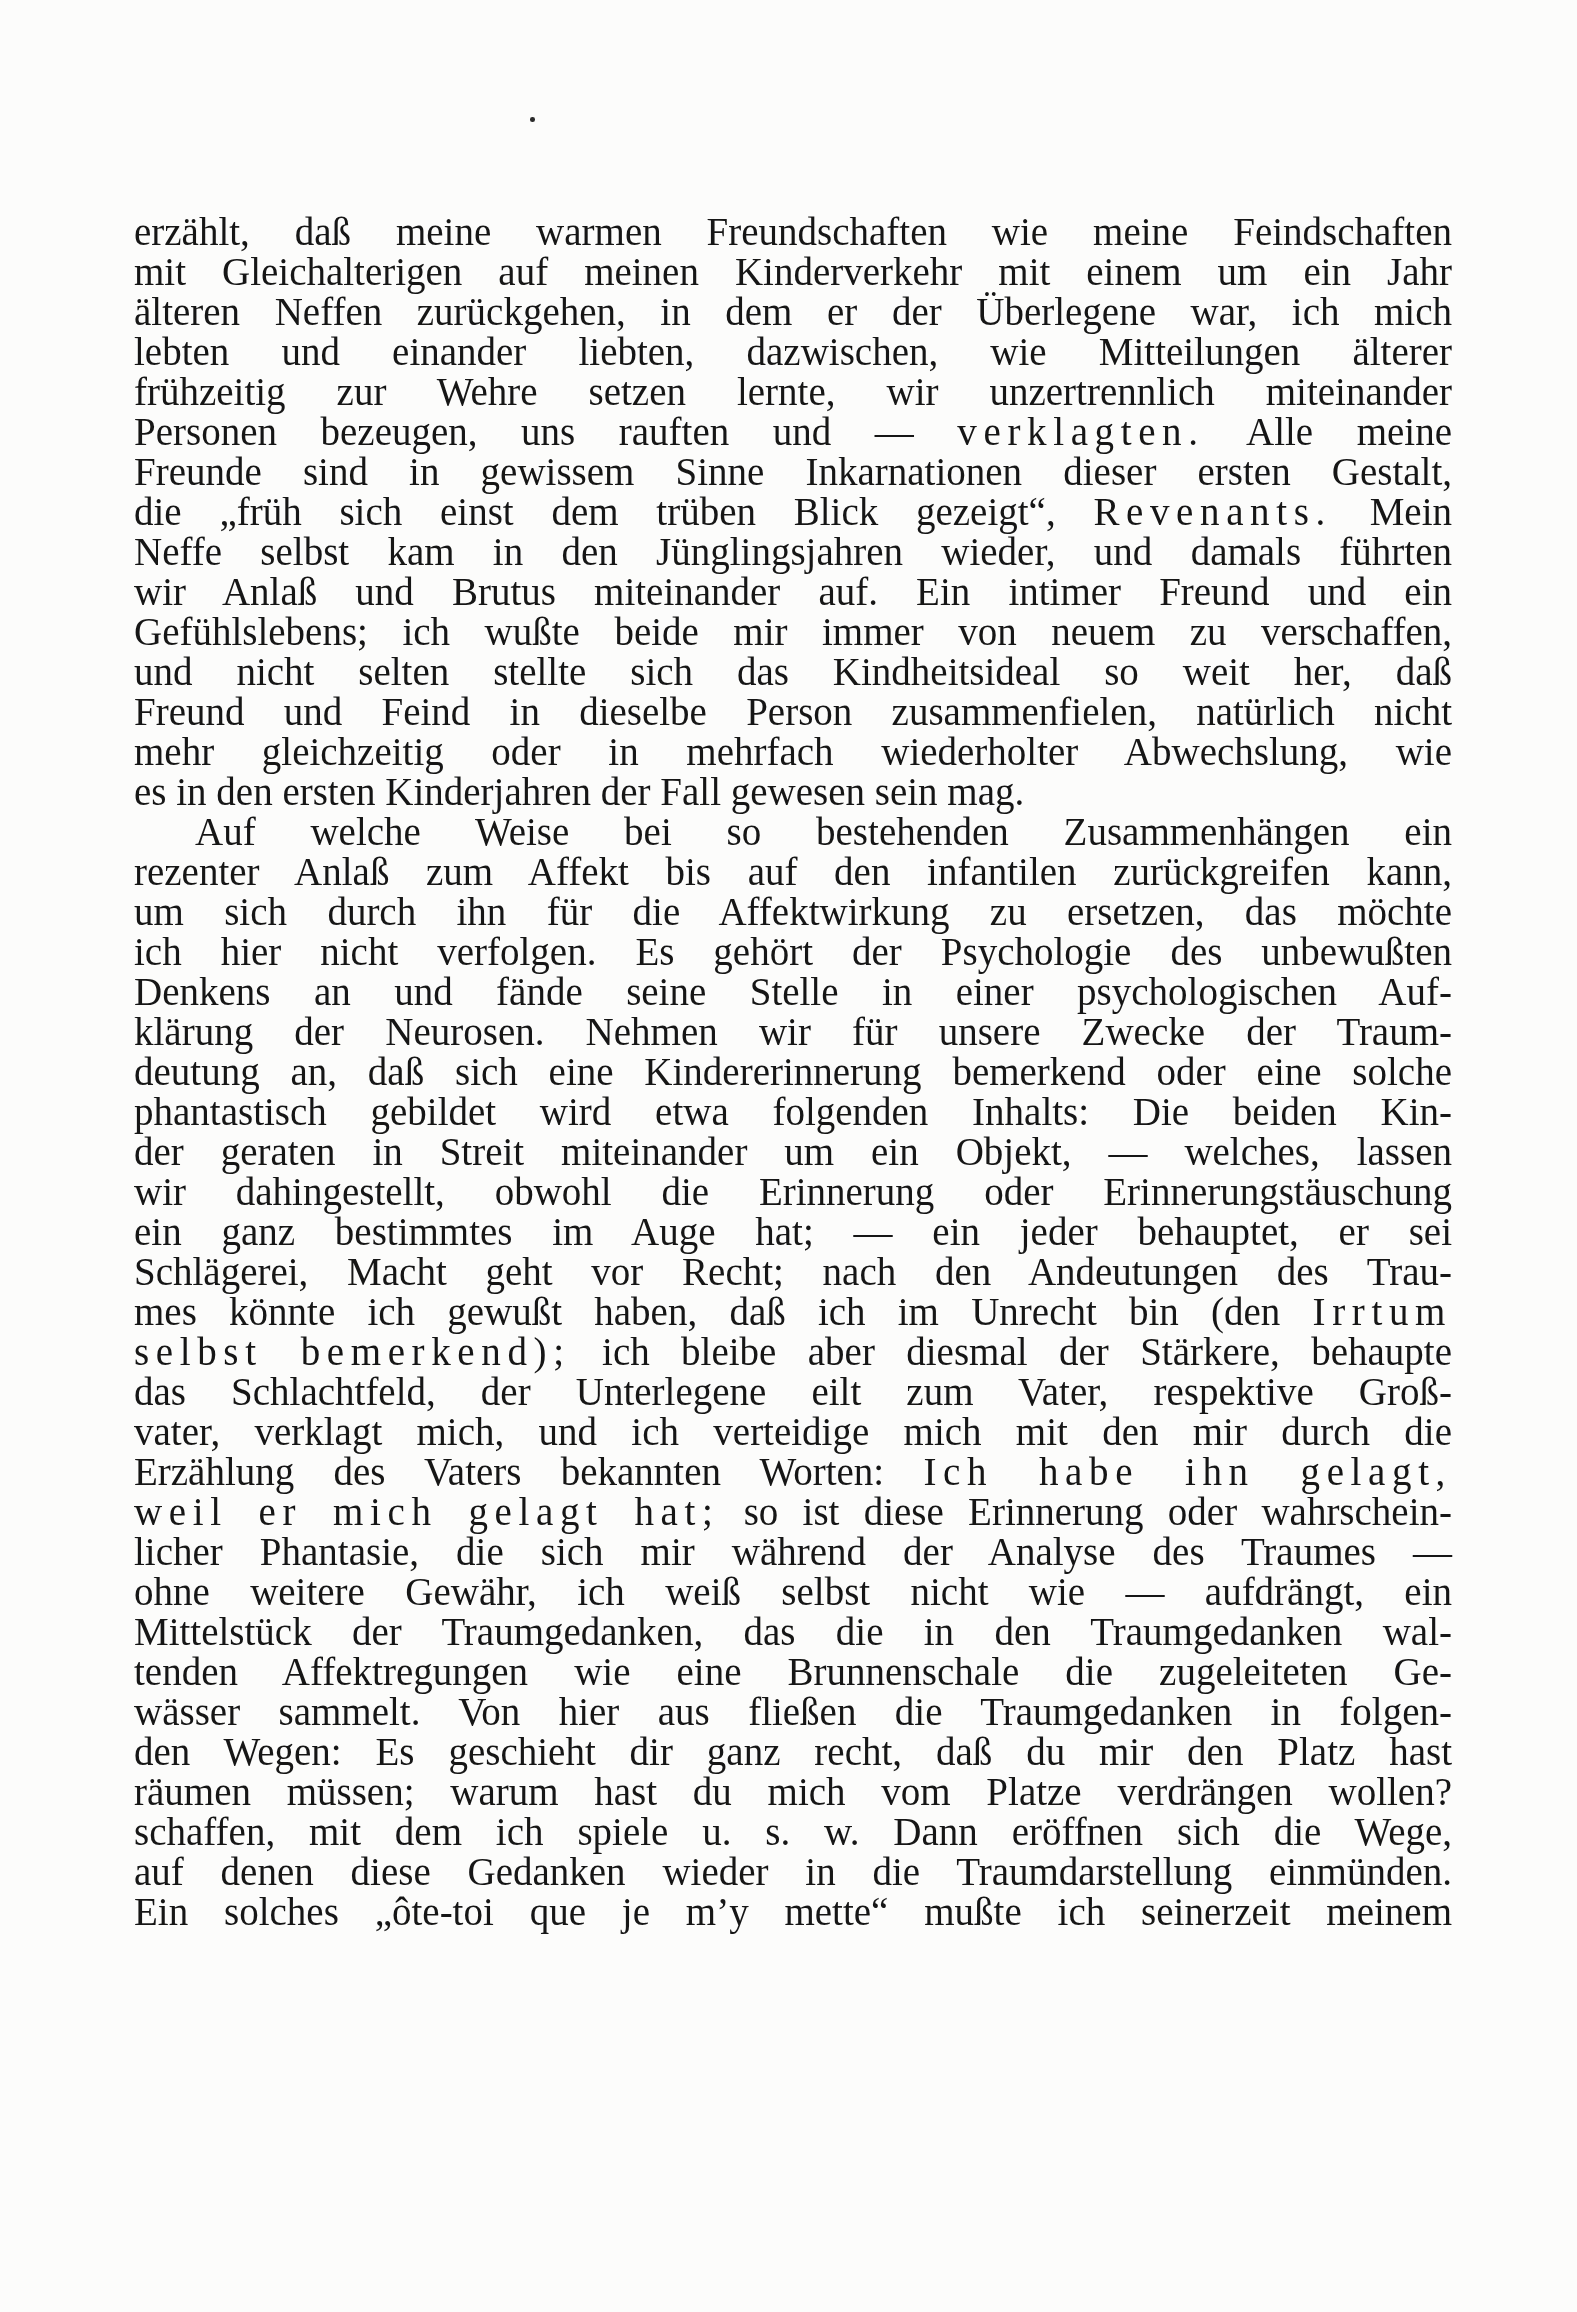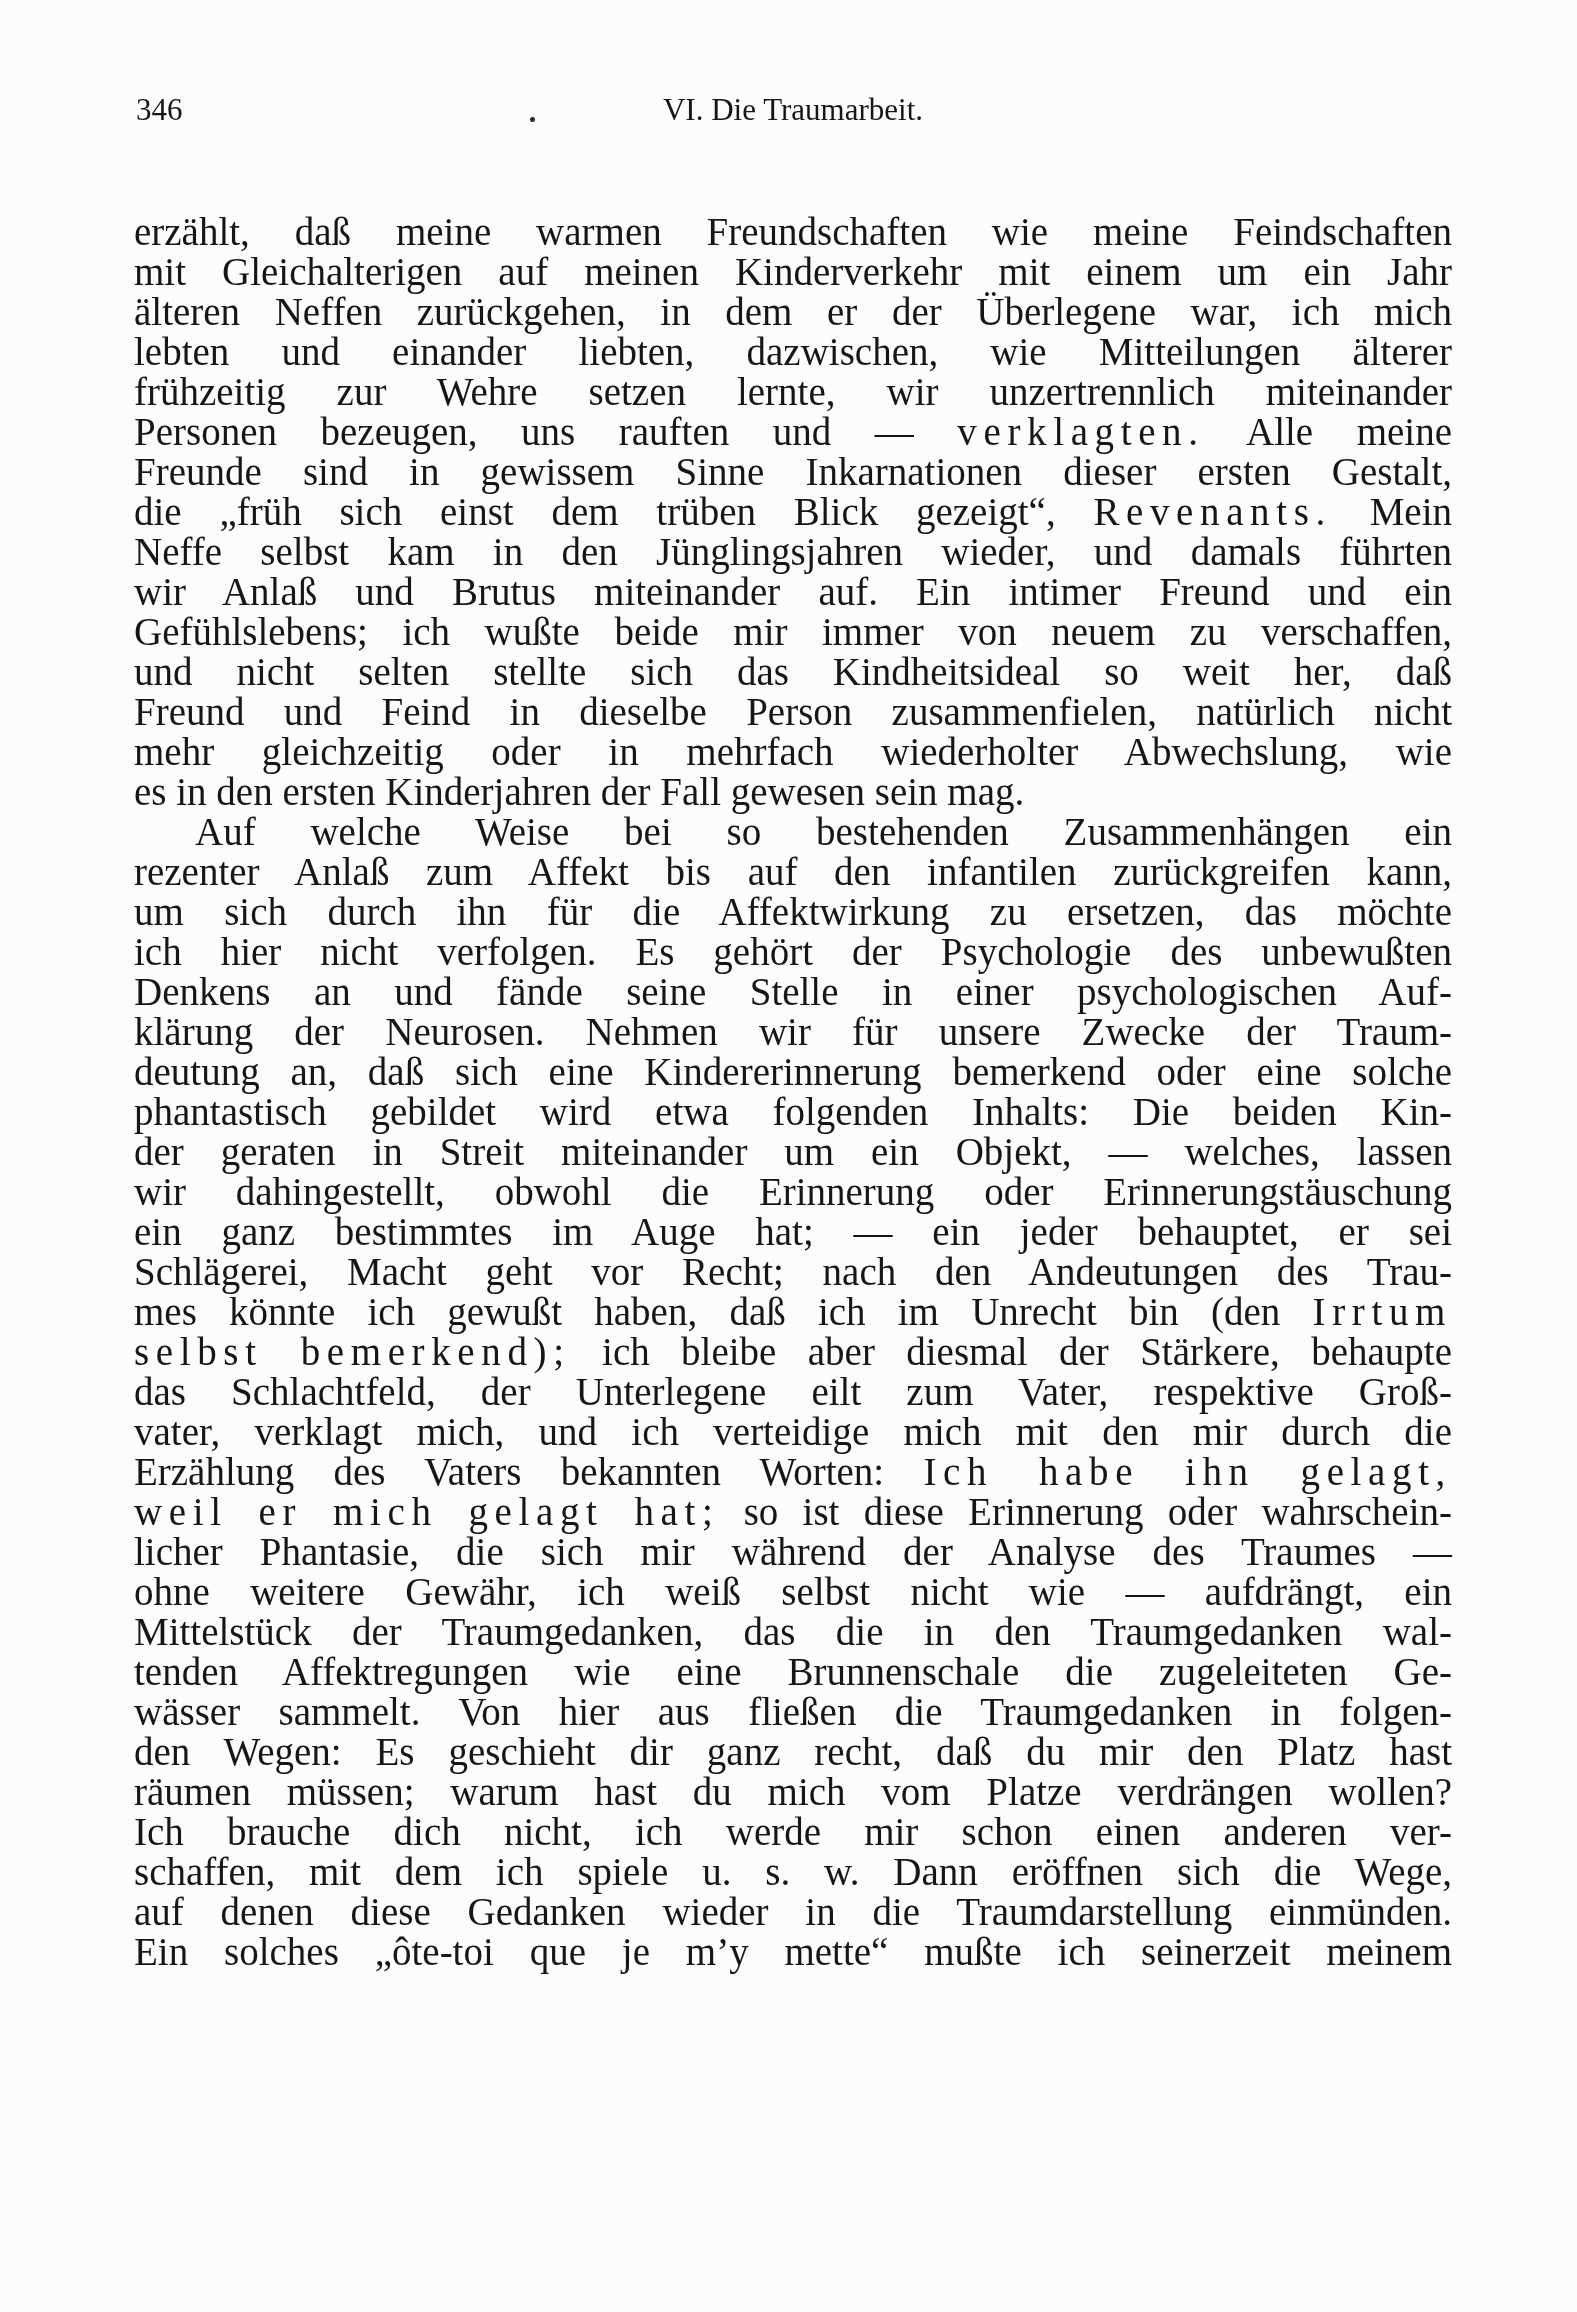--- a/index.html
+++ b/index.html
@@ -33,24 +33,20 @@
   }
   .line.short{text-align-last:left;}
   .line.indent{text-indent:61px;}
   .sperr{letter-spacing:0.17em;}
 </style>
 </head>
 <body>
 
 <div class="page">
   <div class="scan-dot"></div>
-  <div class="header">
-    <span class="page-number">346</span>
-    <div class="running-head">VI. Die Traumarbeit.</div>
-  </div>
   <div class="body-text">
       <div class="line"><span>erzählt, daß meine warmen Freundschaften wie meine Feindschaften</span></div>
       <div class="line"><span>mit Gleichalterigen auf meinen Kinderverkehr mit einem um ein Jahr</span></div>
       <div class="line"><span>älteren Neffen zurückgehen, in dem er der Überlegene war, ich mich</span></div>
       <div class="line"><span>lebten und einander liebten, dazwischen, wie Mitteilungen älterer</span></div>
       <div class="line"><span>frühzeitig zur Wehre setzen lernte, wir unzertrennlich miteinander</span></div>
       <div class="line"><span>Personen bezeugen, uns rauften und — </span><span class="sperr">verklagten.</span><span> Alle meine</span></div>
       <div class="line"><span>Freunde sind in gewissem Sinne Inkarnationen dieser ersten Gestalt,</span></div>
       <div class="line"><span>die „früh sich einst dem trüben Blick gezeigt“, </span><span class="sperr">Revenants.</span><span> Mein</span></div>
       <div class="line"><span>Neffe selbst kam in den Jünglingsjahren wieder, und damals führten</span></div>
@@ -78,19 +74,18 @@
       <div class="line"><span>vater, verklagt mich, und ich verteidige mich mit den mir durch die</span></div>
       <div class="line"><span>Erzählung des Vaters bekannten Worten: </span><span class="sperr">Ich habe ihn gelagt,</span></div>
       <div class="line"><span class="sperr">weil er mich gelagt hat;</span><span> so ist diese Erinnerung oder wahrschein-</span></div>
       <div class="line"><span>licher Phantasie, die sich mir während der Analyse des Traumes —</span></div>
       <div class="line"><span>ohne weitere Gewähr, ich weiß selbst nicht wie — aufdrängt, ein</span></div>
       <div class="line"><span>Mittelstück der Traumgedanken, das die in den Traumgedanken wal-</span></div>
       <div class="line"><span>tenden Affektregungen wie eine Brunnenschale die zugeleiteten Ge-</span></div>
       <div class="line"><span>wässer sammelt. Von hier aus fließen die Traumgedanken in folgen-</span></div>
       <div class="line"><span>den Wegen: Es geschieht dir ganz recht, daß du mir den Platz hast</span></div>
       <div class="line"><span>räumen müssen; warum hast du mich vom Platze verdrängen wollen?</span></div>
-      <div class="line"><span>Ich brauche dich nicht, ich werde mir schon einen anderen ver-</span></div>
       <div class="line"><span>schaffen, mit dem ich spiele u. s. w. Dann eröffnen sich die Wege,</span></div>
       <div class="line"><span>auf denen diese Gedanken wieder in die Traumdarstellung einmünden.</span></div>
       <div class="line"><span>Ein solches „ôte-toi que je m’y mette“ mußte ich seinerzeit meinem</span></div>
     </div>
 </div>
 
 
 </body></html>

